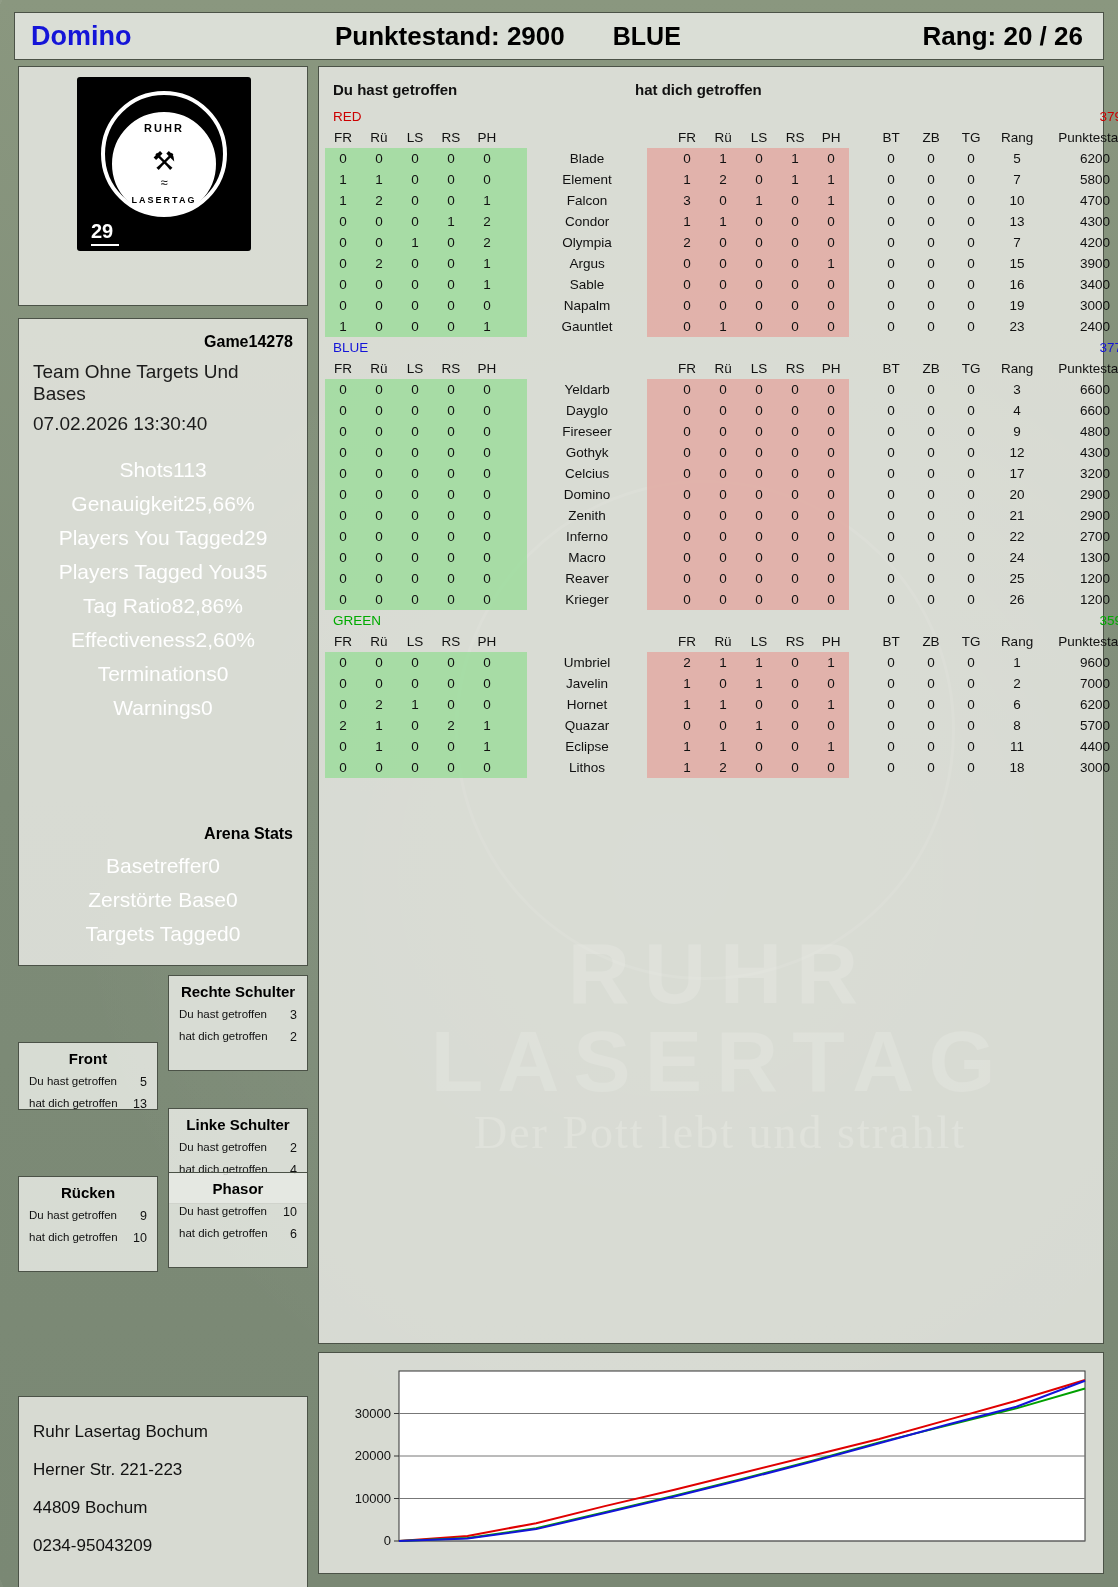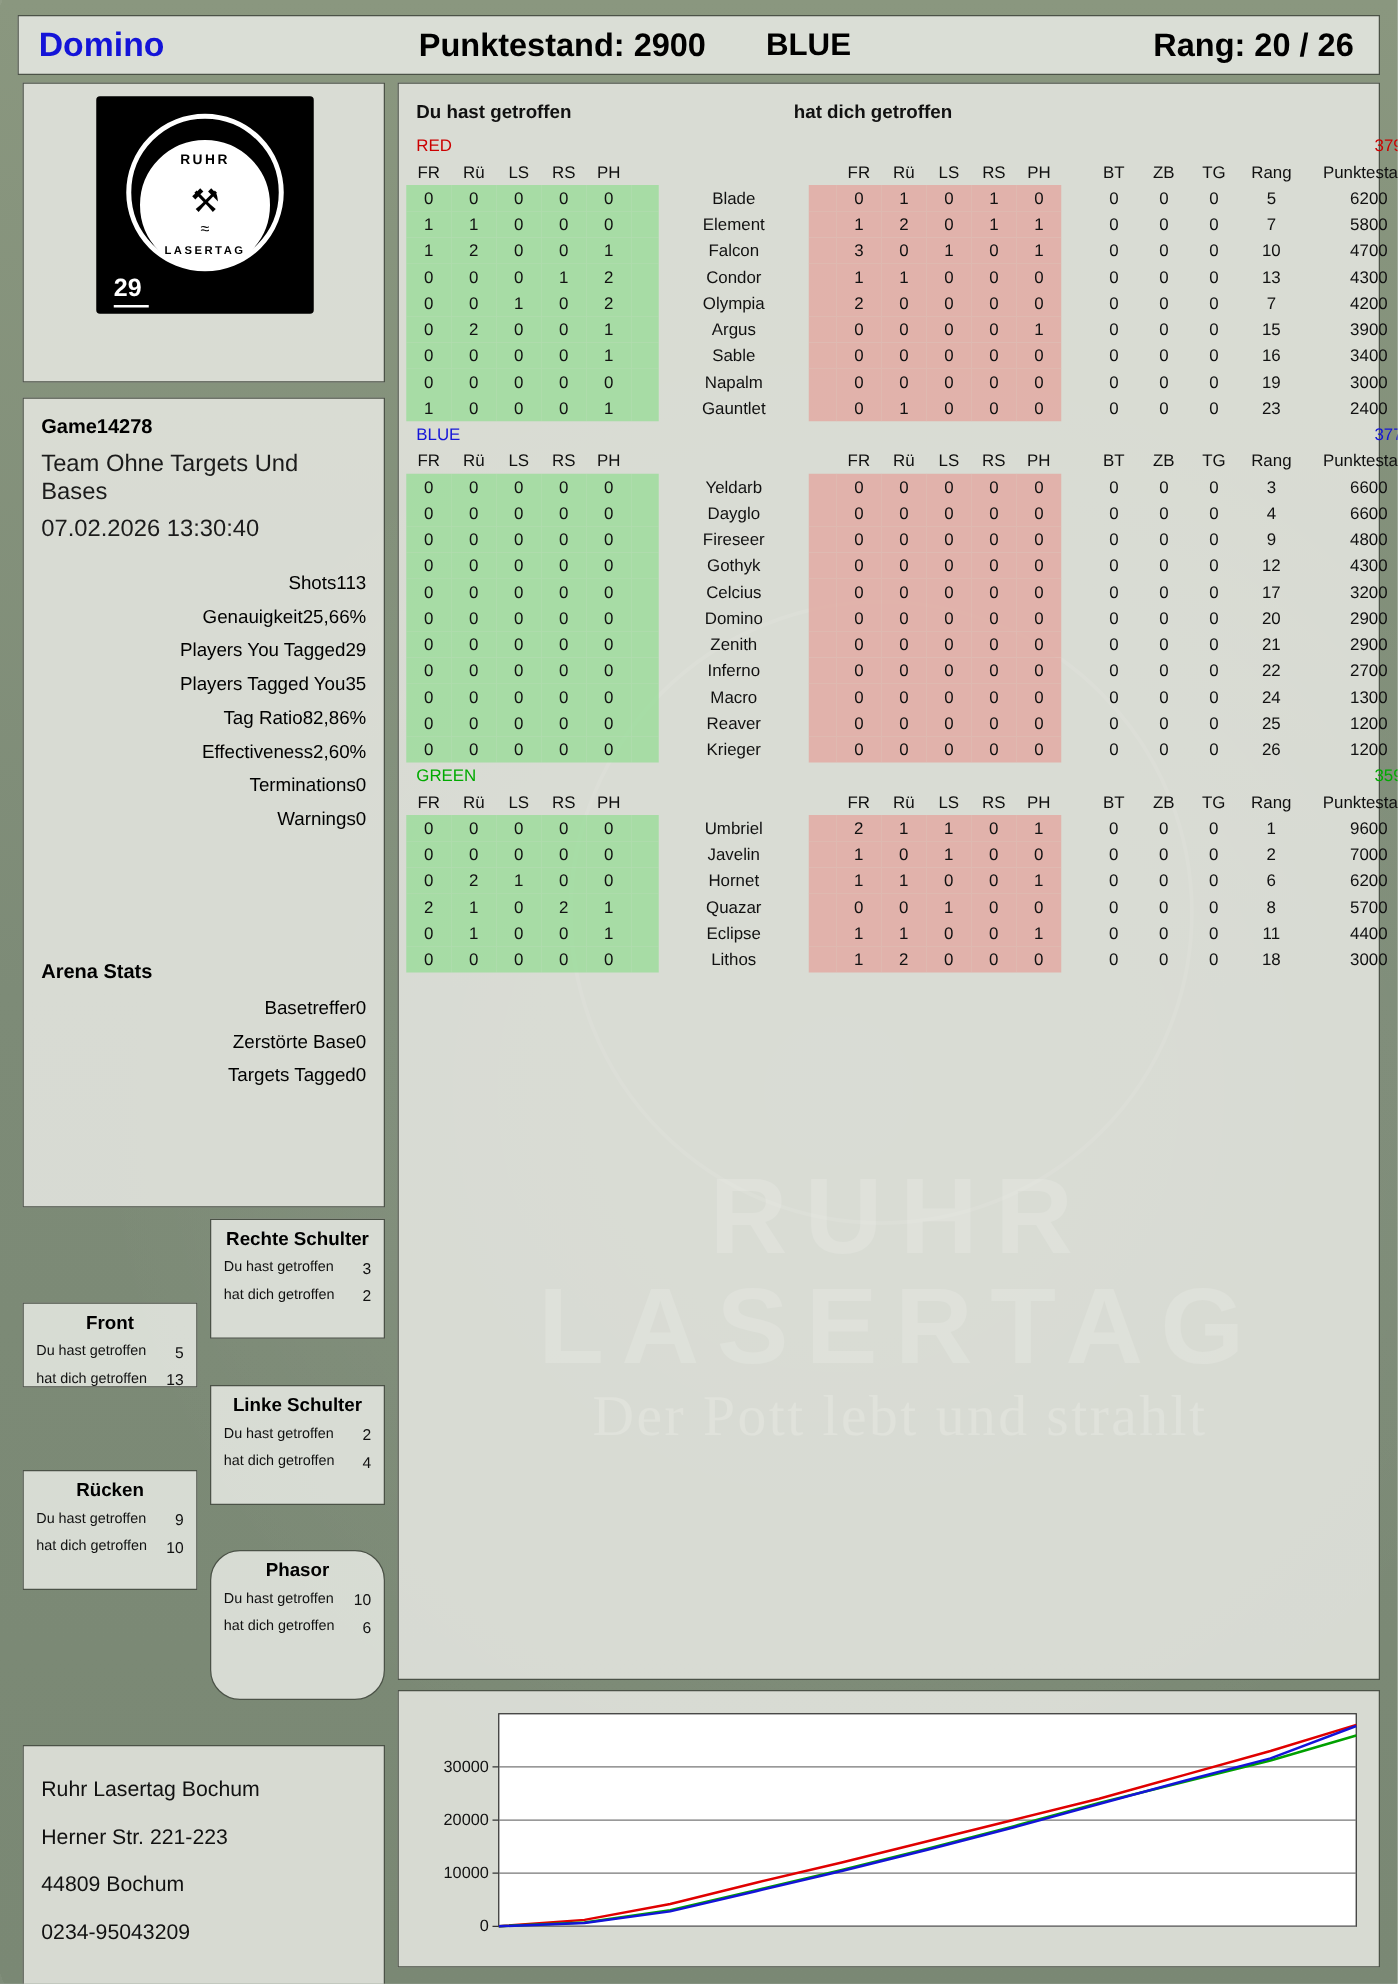--- a/index.html
+++ b/index.html
@@ -74,38 +74,38 @@
     background:#fff; color:#000;
   }
   .logo-top{ position:absolute; top:8px; left:0; right:0; text-align:center; font-size:11px; font-weight:bold; letter-spacing:2px;}
   .logo-bot{ position:absolute; bottom:9px; left:0; right:0; text-align:center; font-size:9px; font-weight:bold; letter-spacing:2px;}
   .logo-hammers{ position:absolute; left:50%; top:47%; transform:translate(-50%,-50%); font-size:26px; }
   .logo-wave{ position:absolute; left:50%; bottom:24px; transform:translateX(-50%); font-size:13px;}
   .logo-num{ position:absolute; left:14px; bottom:8px; font-size:20px; font-weight:bold; color:#fff;}
   .logo-underline{ position:absolute; left:14px; bottom:5px; width:28px; height:2px; background:#fff;}
 
   #game-panel{ left:18px; top:318px; width:290px; height:648px; padding:10px 14px; }
-  .row{ display:flex; justify-content:flex-end; font-size:15px; color:#000000; padding:5px 0;}
+  .row{ display:flex; justify-content:center; font-size:21px; color:#ffffff; padding:5px 0;}
   .row .k{ }
   .row .v{ font-weight:normal; }
-  .sec-title{ display:flex; justify-content:flex-start; font-size:16px; font-weight:bold; color:#000; padding:4px 0 6px;}
+  .sec-title{ display:flex; justify-content:flex-end; font-size:16px; font-weight:bold; color:#000; padding:4px 0 6px;}
   .plain{ font-size:19px; color:#1b1b1b; padding:4px 0;}
   .gap{ height:14px; }
   .biggap{ height:96px; }
 
   
   .bp{ background:rgba(232,234,228,0.85); border:1px solid #4b5247; position:absolute; z-index:3;}
   .bp h4{ margin:0; padding:7px 0 4px; text-align:center; font-size:15px; font-weight:bold; color:#000;}
   .bp .line{ display:flex; justify-content:space-between; padding:4px 10px; font-size:11.5px; color:#111;}
   .bp .line .v{ font-size:12.5px; }
   #bp-rs{ left:168px; top:975px; width:140px; height:96px;}
   #bp-front{ left:18px; top:1042px; width:140px; height:68px;}
   #bp-ls{ left:168px; top:1108px; width:140px; height:96px;}
   #bp-back{ left:18px; top:1176px; width:140px; height:96px;}
-  #bp-phasor{ left:168px; top:1240px; width:140px; height:120px;border-radius:24px;}
+  #bp-phasor{ left:168px; top:1172px; width:140px; height:96px;}
 
   
   #address{ left:18px; top:1352px; width:290px; height:222px; padding:16px 14px;margin-top:44px;}
   #address div{ font-size:17px; color:#111; padding:9px 0;}
 
   
   #main{ left:318px; top:66px; width:786px; height:1278px; padding:8px 6px;}
   .colhdr{ display:flex; font-size:15px; font-weight:bold; color:#111; padding:6px 0 8px;}
   .colhdr .a{ width:310px; padding-left:8px;}
   .colhdr .b{ }

